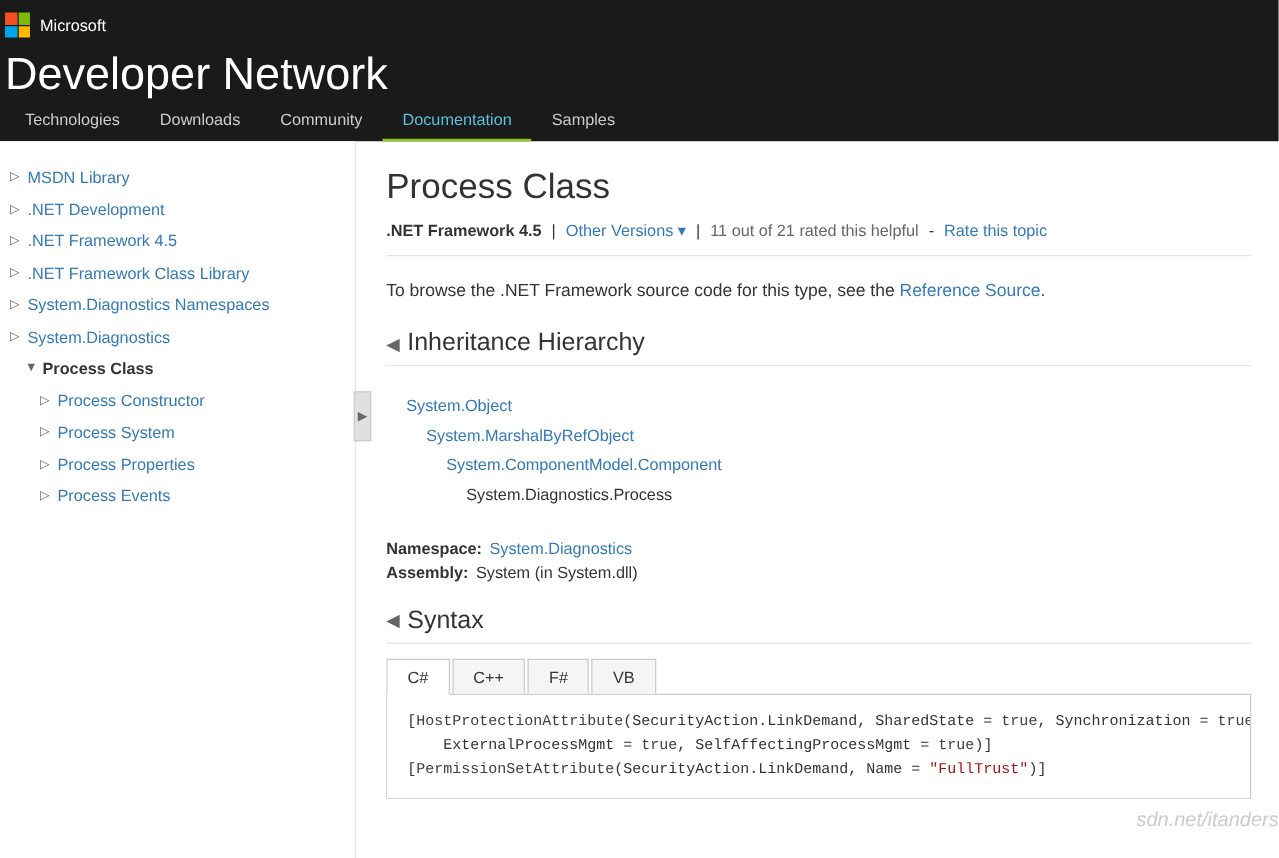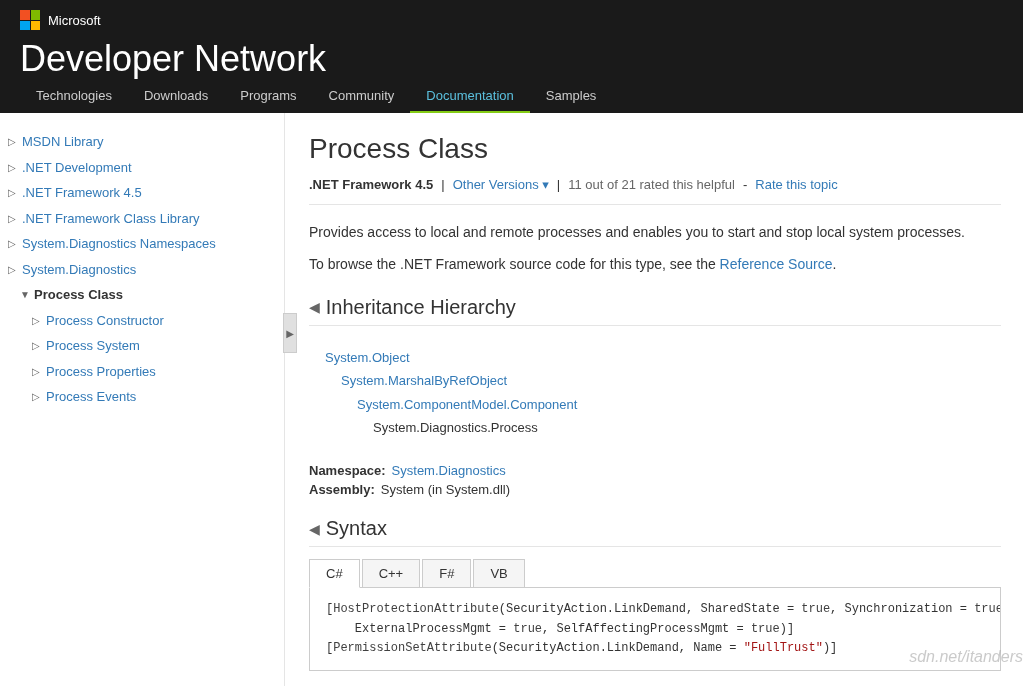--- a/index.html
+++ b/index.html
@@ -1,21 +1,21 @@
 <!DOCTYPE html>
 <html><head>
   <meta charset="utf-8">
   <style>
     * { margin: 0; padding: 0; box-sizing: border-box; }
     body { font-family: 'Segoe UI', Arial, sans-serif; font-size: 14px; color: #333; background: #fff; }
 
     
     #header {
       background: #1a1a1a;
-      padding: 10px 16px 0 20px;
+      padding: 10px 16px 0 4px;
       color: #fff;
     }
     #header-brand {
       display: flex;
       align-items: center;
       gap: 8px;
       margin-bottom: 8px;
     }
     #ms-logo {
       display: grid;
@@ -250,21 +250,20 @@
       <div class="ms-logo-cell"></div>
       <div class="ms-logo-cell"></div>
       <div class="ms-logo-cell"></div>
     </div>
     <span id="ms-company-name">Microsoft</span>
   </div>
   <div id="site-title">Developer Network</div>
   <nav id="nav">
     <a class="nav-item">Technologies</a>
     <a class="nav-item">Downloads</a>
-    <a class="nav-item">Programs</a>
     <a class="nav-item">Community</a>
     <a class="nav-item active">Documentation</a>
     <a class="nav-item">Samples</a>
   </nav>
 </div>
 
 <div id="layout-wrapper">
   <div id="layout">
 
     <div id="sidebar">
@@ -326,21 +325,20 @@
         <span id="other-versions">
           <span>Other Versions</span>
           <span> ▾</span>
         </span>
         <span>|</span>
         <span id="rating-text">11 out of 21 rated this helpful</span>
         <span> - </span>
         <a id="rate-link">Rate this topic</a>
       </div>
 
-      <p class="desc-text">Provides access to local and remote processes and enables you to start and stop local system processes.</p>
 
       <p class="desc-text">
         <span>To browse the .NET Framework source code for this type, see the </span>
         <a>Reference Source</a>.
       </p>
 
       <div class="section-header">
         <span class="section-collapse-arrow">◀</span>
         <span>Inheritance Hierarchy</span>
       </div>

